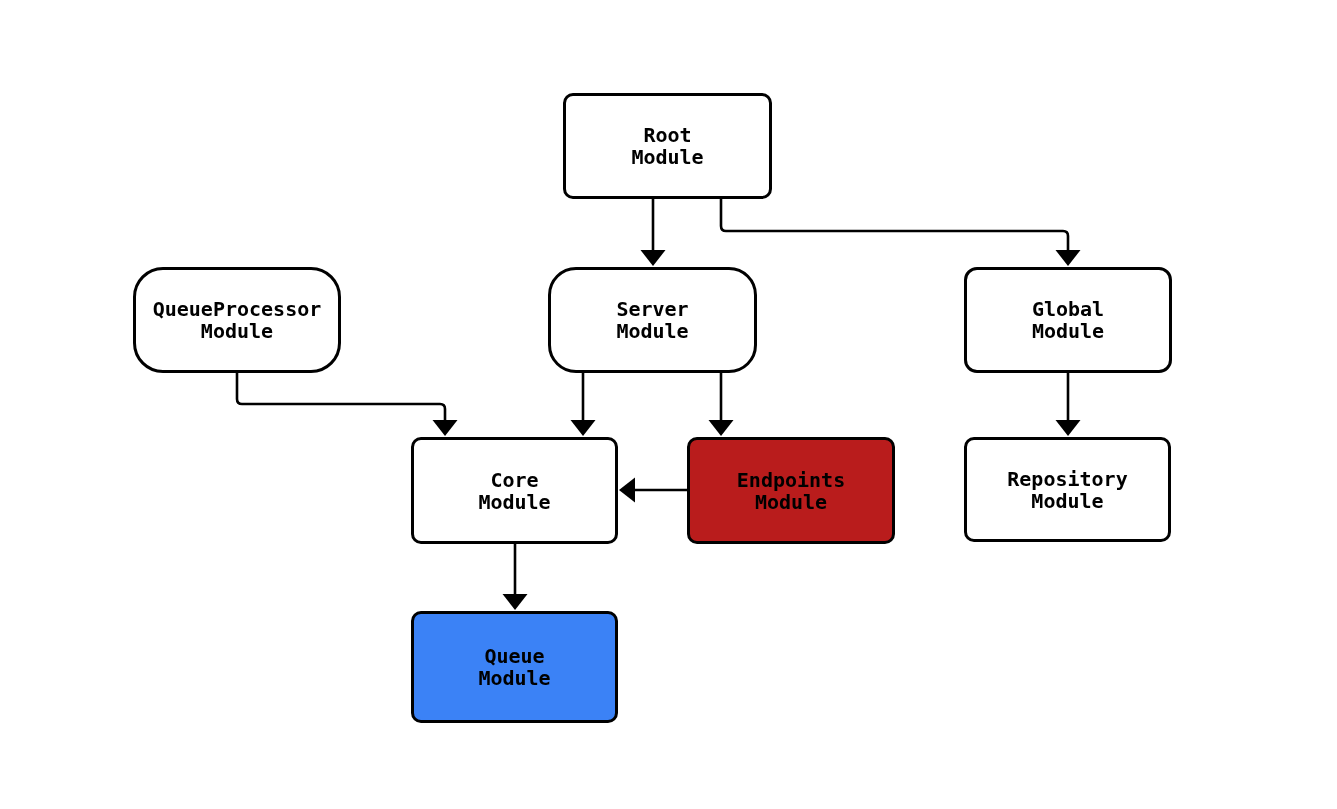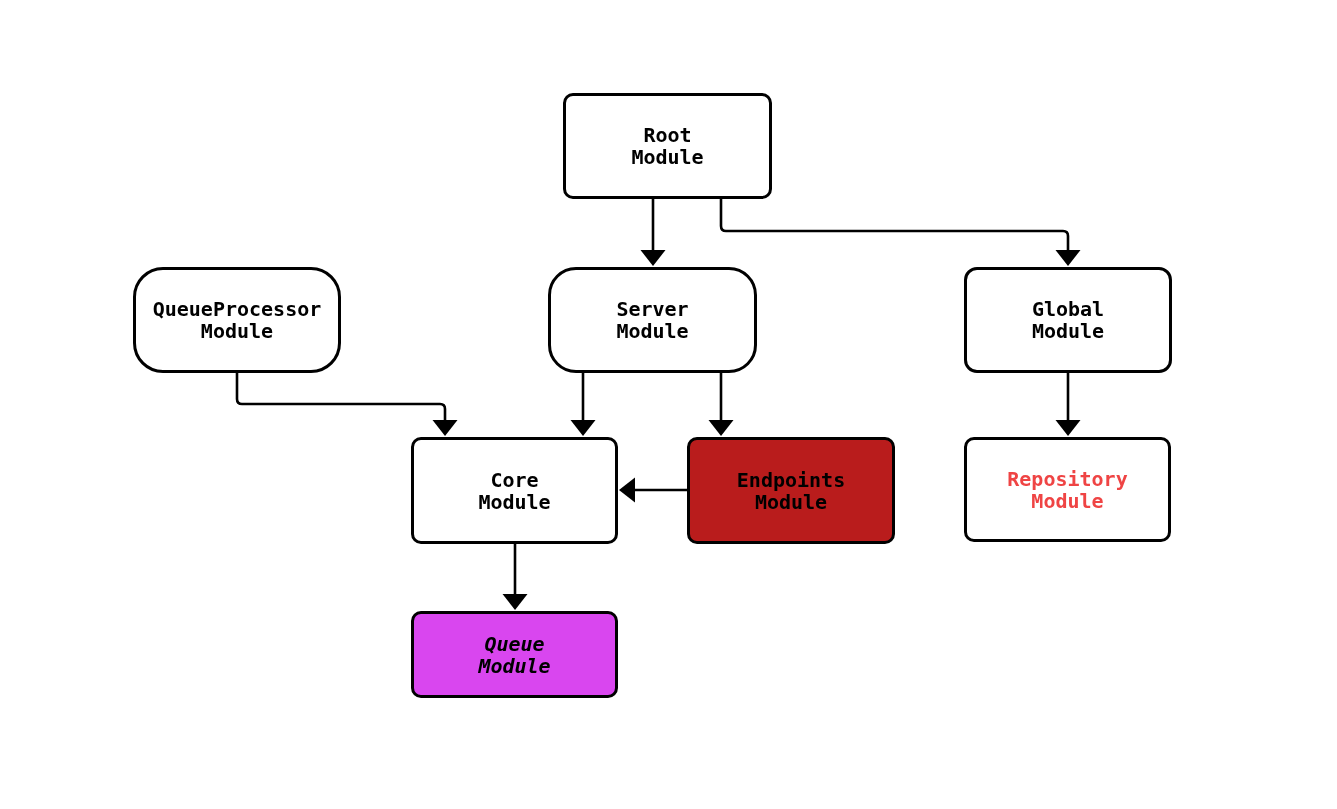--- a/index.html
+++ b/index.html
@@ -80,20 +80,20 @@
     </div>
     <div class="node" style="left: 411px; top: 437px; width: 207px; height: 107px; background: rgb(255, 255, 255); border-color: rgb(0, 0, 0);">
       <div class="node-label" style="color: rgb(0, 0, 0);">Core
 Module</div>
     </div>
     <div class="node" style="left: 687px; top: 437px; width: 208px; height: 107px; background: #b91c1c; border-color: rgb(0, 0, 0);">
       <div class="node-label" style="color: rgb(0, 0, 0);">Endpoints
 Module</div>
     </div>
     <div class="node" style="left: 964px; top: 437px; width: 207px; height: 105px; background: rgb(255, 255, 255); border-color: rgb(0, 0, 0);">
-      <div class="node-label" style="color: #ef4444;">Repository
+      <div class="node-label" style="color: #000000;">Repository
 Module</div>
     </div>
-    <div class="node" style="left: 411px; top: 611px; width: 207px; height: 87px; background: #d946ef; border-color: rgb(0, 0, 0); font-style: italic;">
+    <div class="node" style="left: 411px; top: 611px; width: 207px; height: 112px; background: #3b82f6; border-color: rgb(0, 0, 0);">
       <div class="node-label" style="color: rgb(0, 0, 0);">Queue
 Module</div>
     </div>
   </div>
 
 </body></html>

